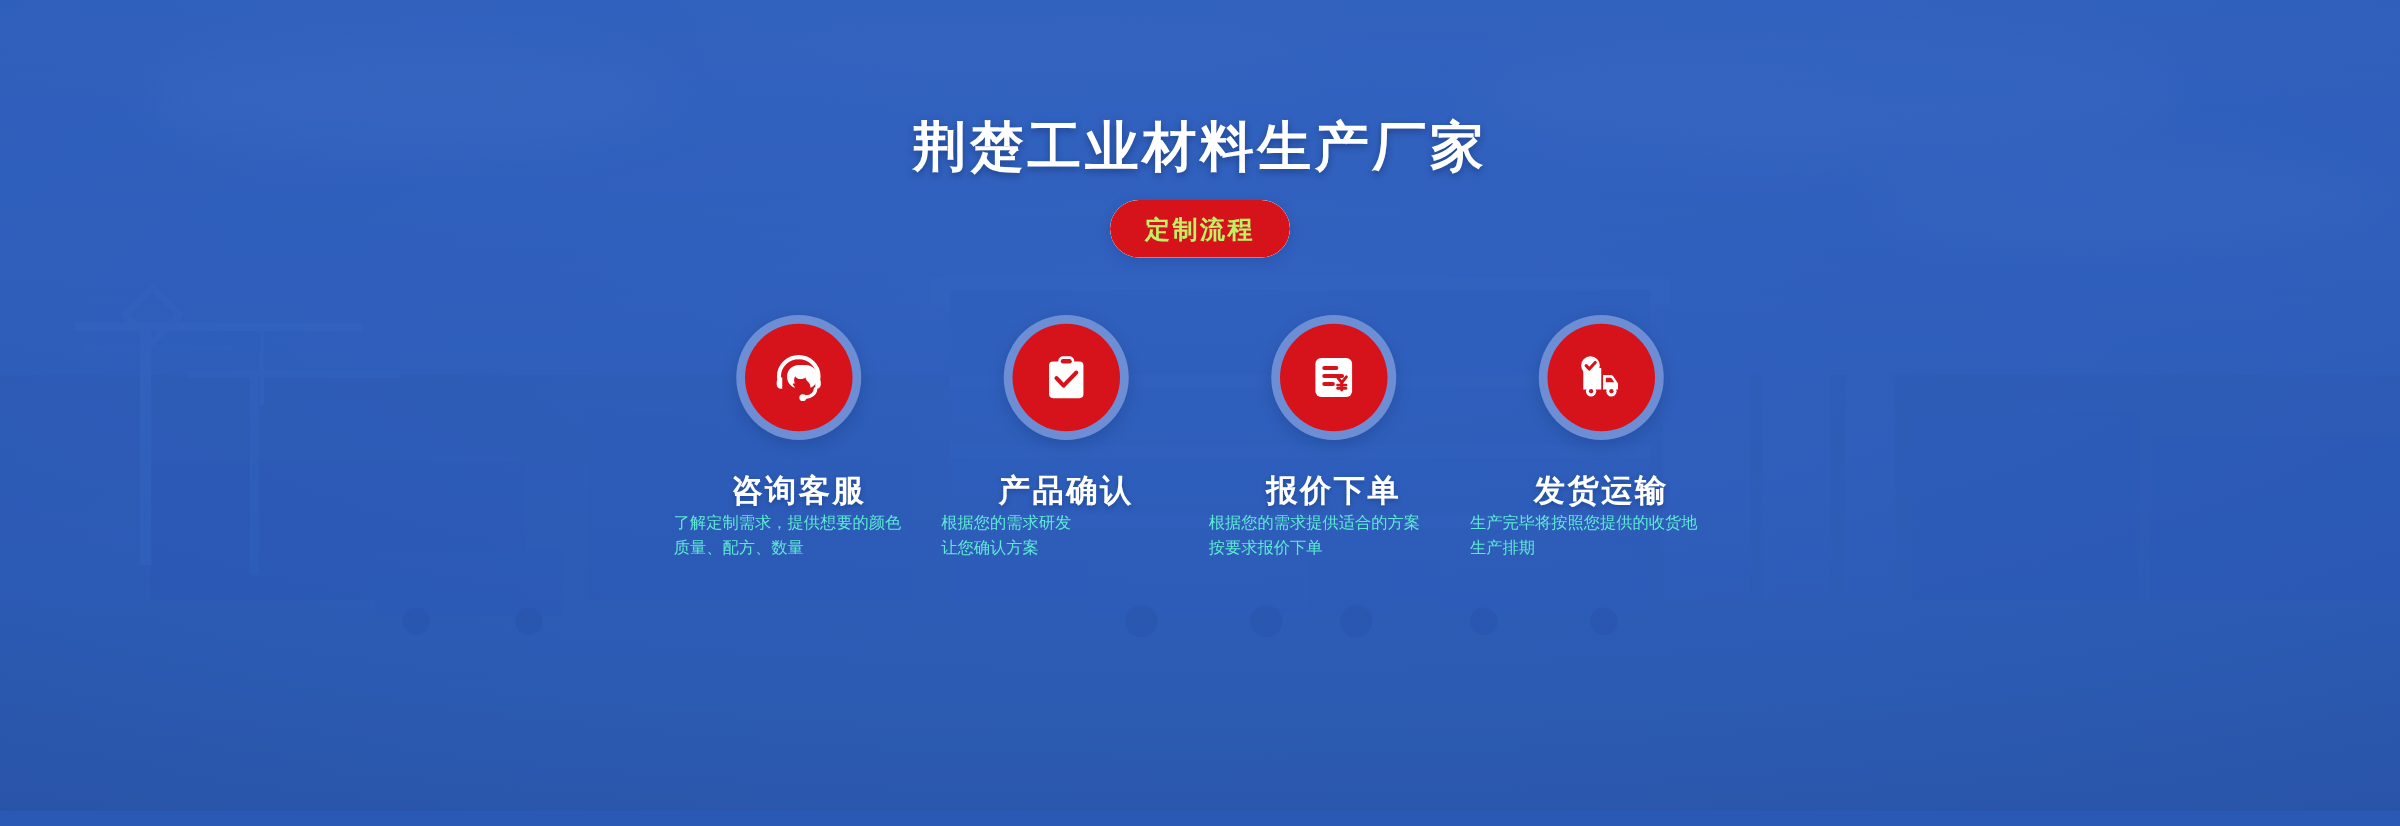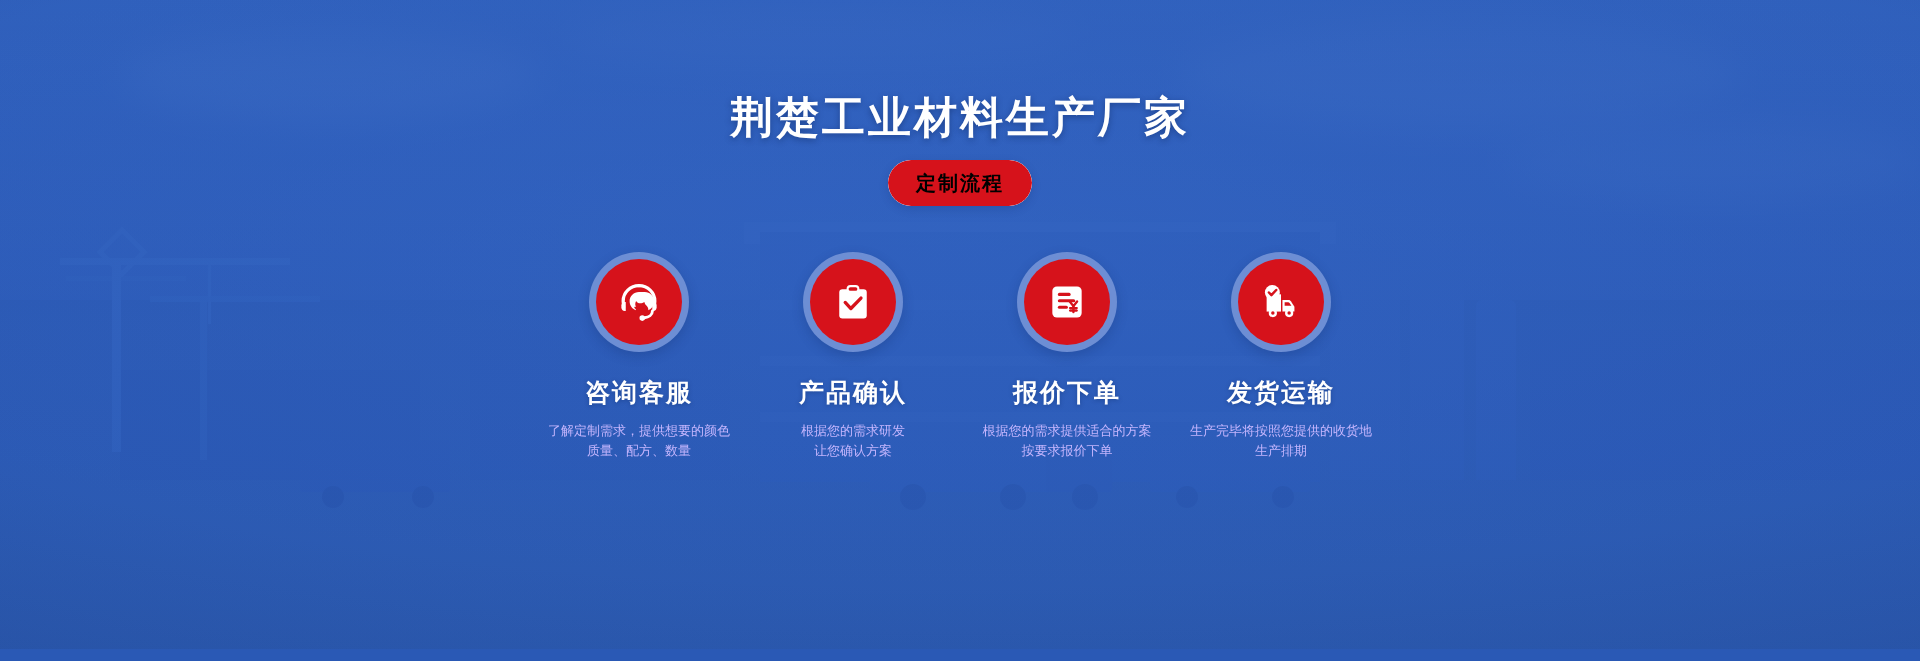--- a/index.html
+++ b/index.html
@@ -91,21 +91,21 @@
   }
   .pill-text{
     display:flex;align-items:center;
     padding:0 22px 0 30px;
     font-size:19px;color:#1d1d1d;letter-spacing:1px;
     font-family:"DejaVu Sans","Liberation Sans",sans-serif;
     white-space:nowrap;
   }
   .pill-cta{
     display:flex;align-items:center;justify-content:center;
-    background:#d6121b;color:#000000;
+    background:#d6121b;color:#bef264;
     font-size:20px;font-weight:bold;letter-spacing:2px;
     padding:0 28px;border-radius:23px;
     font-family:"DejaVu Sans","Liberation Sans",sans-serif;
     white-space:nowrap;cursor:pointer;
   }
 
   .steps{
     position:absolute;left:0;right:0;top:252px;
     display:flex;justify-content:center;align-items:flex-start;
     gap:0px;
@@ -126,22 +126,21 @@
   }
   .disc svg{display:block;}
   .step-title{
     margin-top:24px;
     font-size:25px;font-weight:bold;color:#ffffff;letter-spacing:2px;
     font-family:"DejaVu Sans","Liberation Sans",sans-serif;
     white-space:nowrap;
     text-shadow:0 1px 4px rgba(10,34,86,.35);
   }
   .step-desc{
-    margin-top:12px;
-    font-size:13px;line-height:20px;color:#c4b5fd;text-align:center;
+    font-size:13px;line-height:20px;color:#5eead4;text-align:left;
     font-family:"DejaVu Sans","Liberation Sans",sans-serif;
     width:200px;
   }
   .step.wide .step-desc{width:210px;}
 </style>
 </head>
 <body>
 
 <div class="stage">
 

